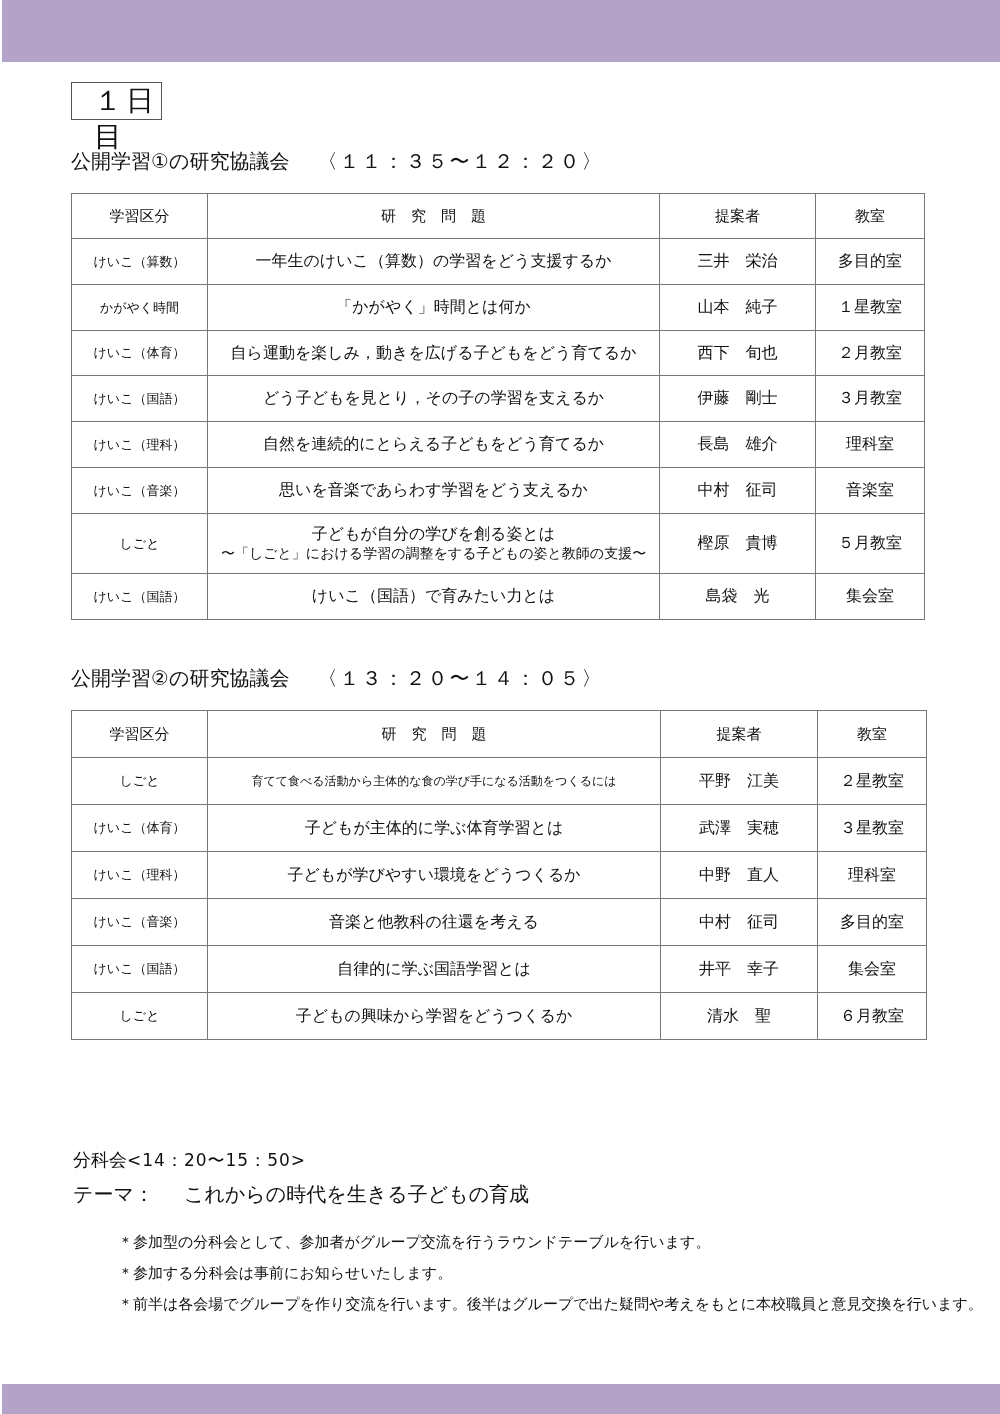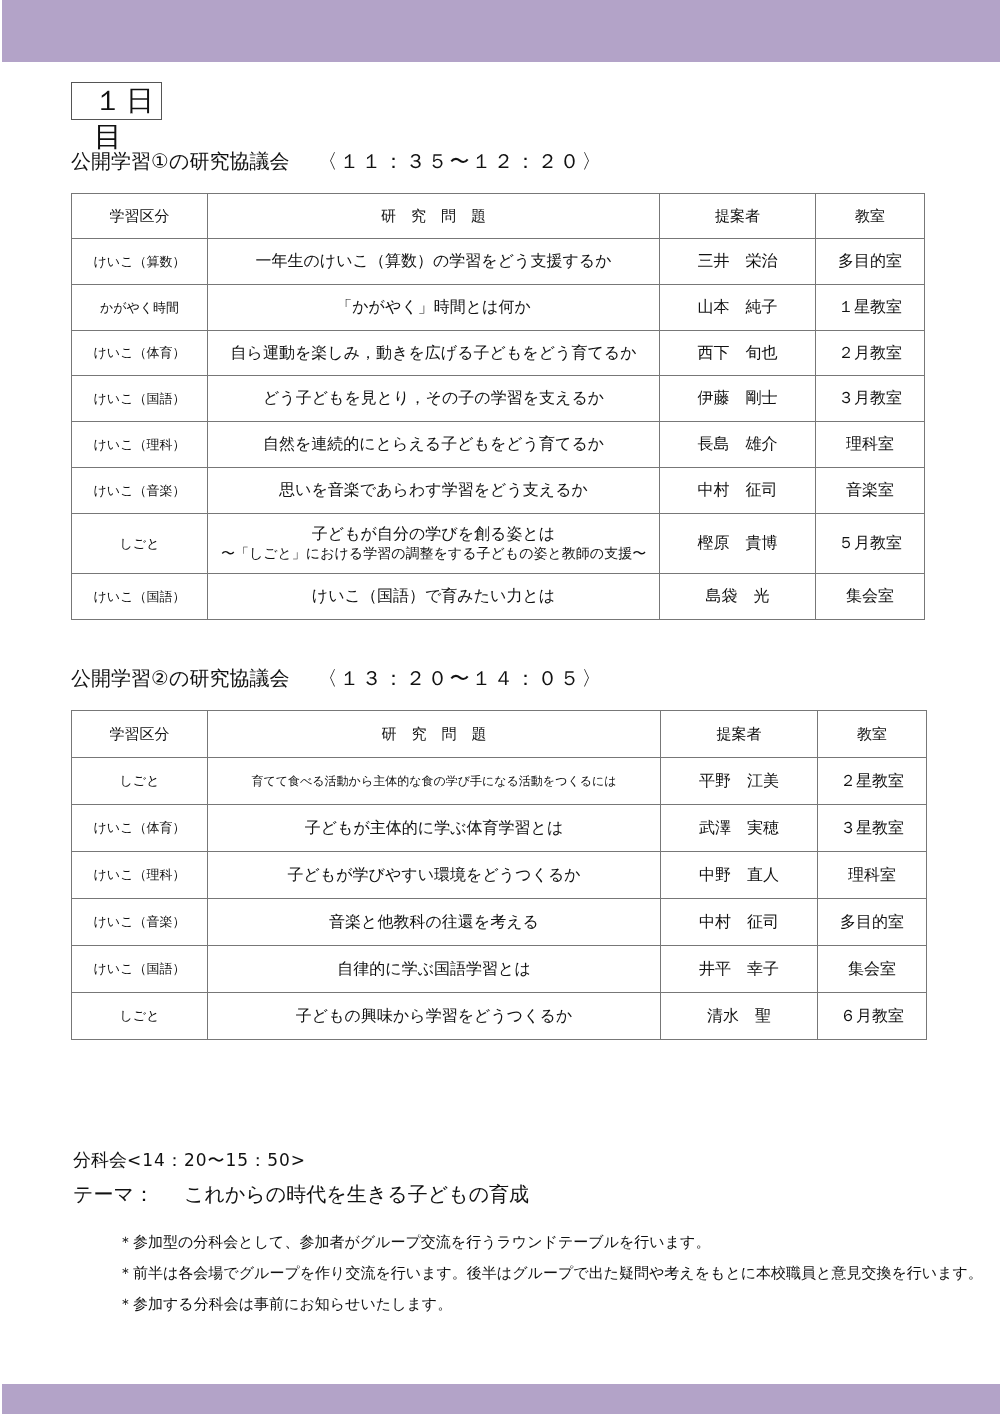--- a/index.html
+++ b/index.html
@@ -180,17 +180,17 @@
 <div class="bunka">
   <span>分科会</span><span class="time">&lt;14：20〜15：50&gt;</span>
 </div>
 
 <div class="theme">
   <span>テーマ：</span><span class="val">これからの時代を生きる子どもの育成</span>
 </div>
 
 <div class="notes">
   <div class="note">＊参加型の分科会として、参加者がグループ交流を行うラウンドテーブルを行います。</div>
+  <div class="note">＊参加する分科会は事前にお知らせいたします。</div>
   <div class="note">＊前半は各会場でグループを作り交流を行います。後半はグループで出た疑問や考えをもとに本校職員と意見交換を行います。</div>
-  <div class="note">＊参加する分科会は事前にお知らせいたします。</div>
 </div>
 
 <div class="band bottom"></div>
 
 </body></html>

